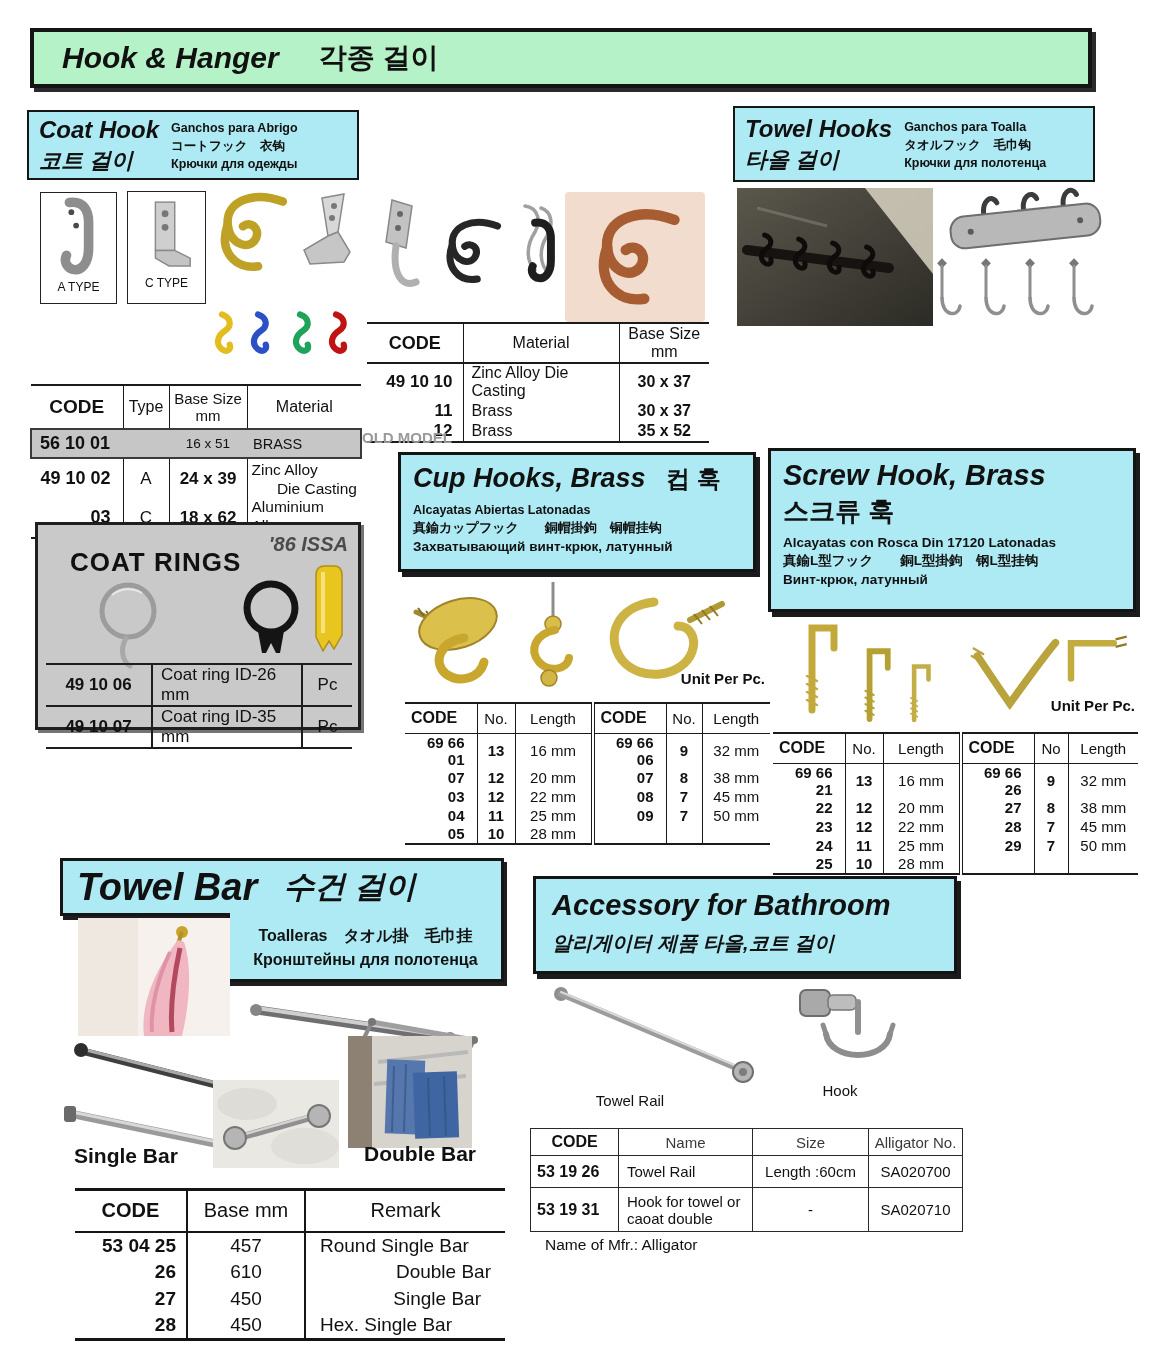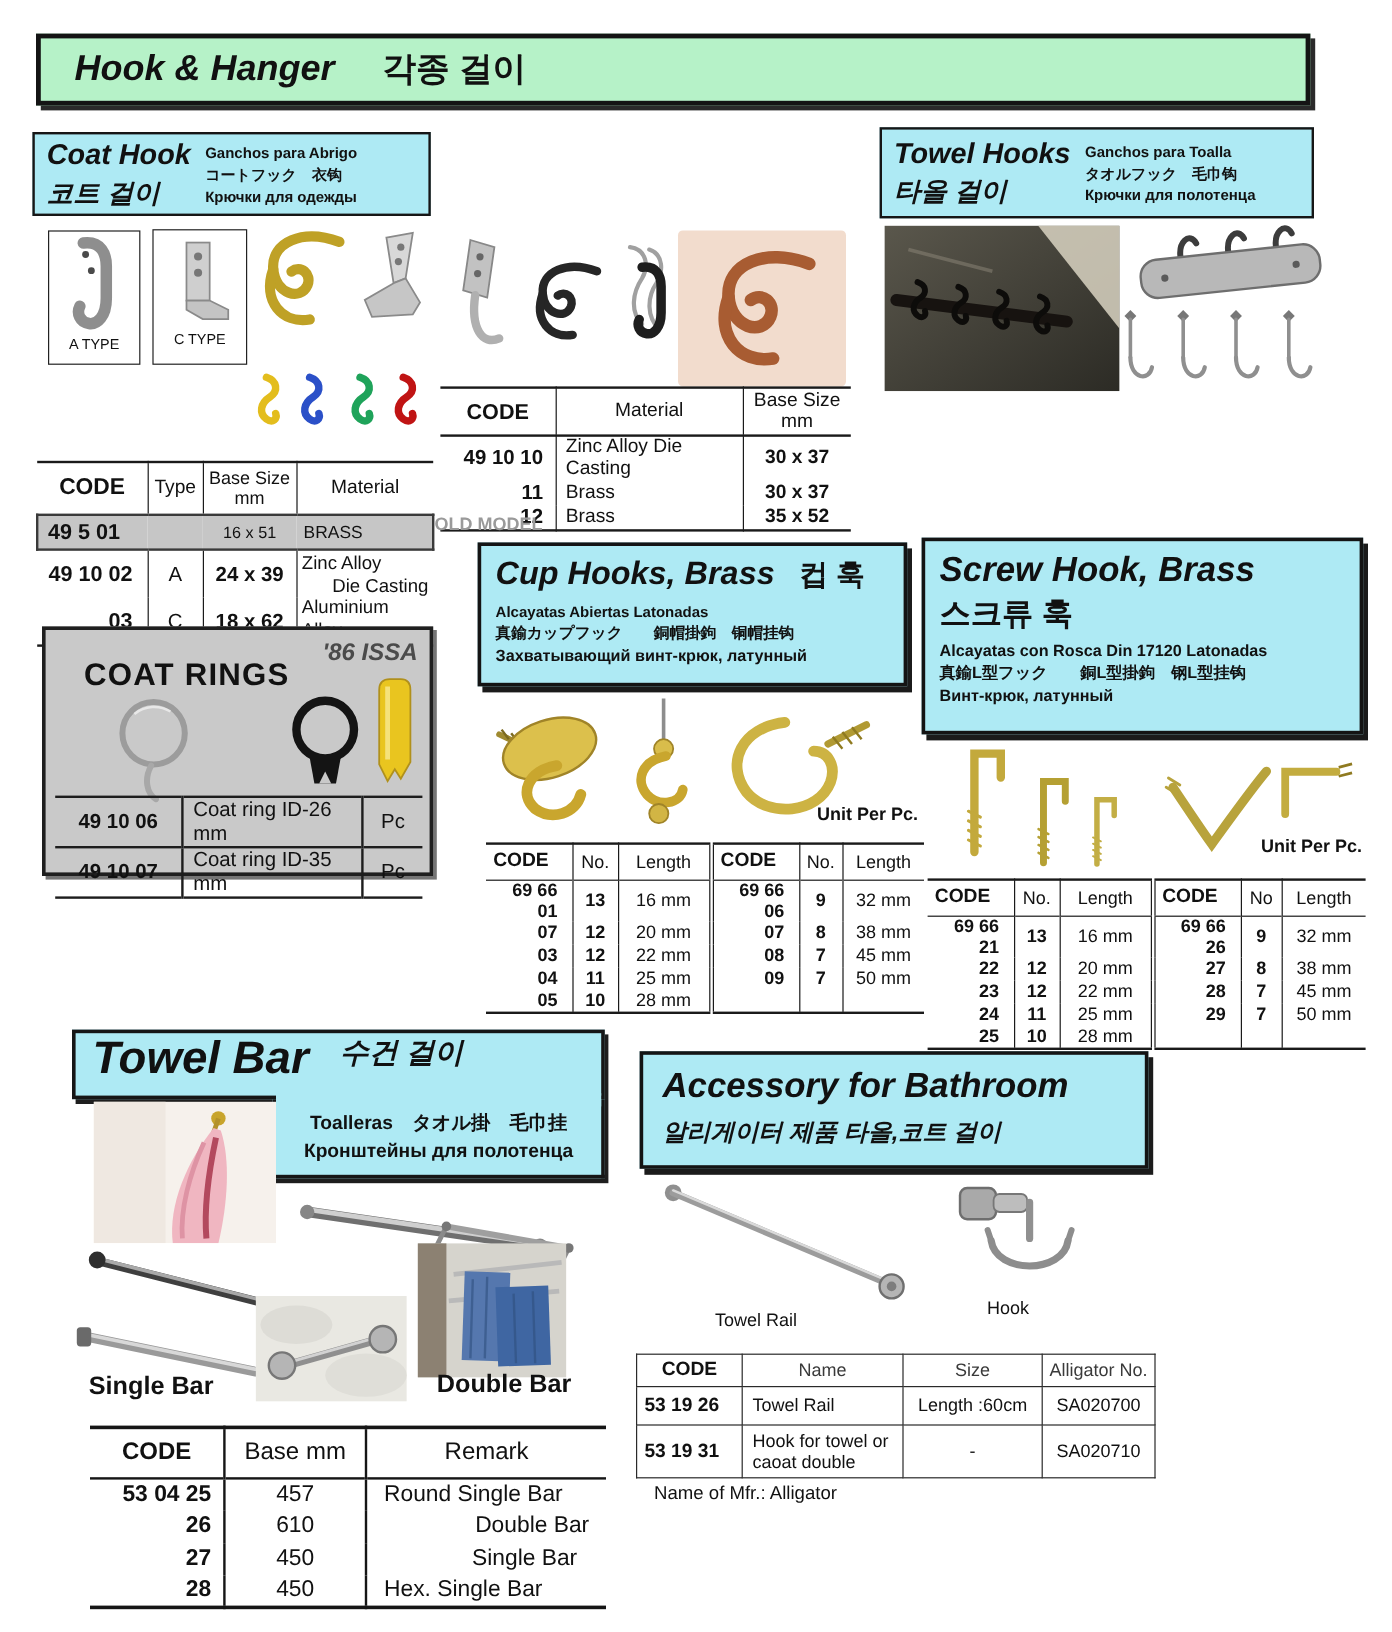--- a/index.html
+++ b/index.html
@@ -306,21 +306,21 @@
       <th class="vl ctr" style="font-size:16px">Type</th>
       <th class="vl ctr" style="font-size:15px">
               <div>Base Size</div>
               <div>mm</div>
             </th>
       <th class="vl ctr" style="font-size:16px">Material</th>
     </tr>
         </thead>
     <tbody>
       <tr class="gray">
-        <td class="b" style="padding-left:8px;font-size:18px">49 5 01</td>
+        <td class="b" style="padding-left:8px;font-size:18px">56 10 01</td>
         <td></td>
         <td class="ctr" style="font-size:13.5px">16 x 51</td>
         <td style="font-size:14.5px;padding-left:6px">BRASS</td>
       </tr>
       <tr>
         <td class="rt b" style="padding-right:12px;font-size:18px">49 10 02</td>
         <td class="vl ctr">A</td>
         <td class="vl ctr b">24 x 39</td>
         <td class="vl" rowspan="2" style="font-size:15.5px;line-height:1.2;padding:2px 4px">
           <div>Zinc Alloy</div>
@@ -618,23 +618,23 @@
           </tr>
       <tr>
             <td></td>
             <td class="vl"></td>
             <td class="vl"></td>
           </tr>
     </tbody>
   </table>
 </div>
 
-<div class="abs hdr sh" style="left:60px;top:858px;width:444px;height:58px;border-width:3px;display:flex;padding-left:14px">
+<div class="abs hdr sh" style="left:60px;top:858px;width:444px;height:58px;border-width:3px;display:flex;align-items:center;padding-left:14px">
   <span class="it" style="font-size:38px">Towel Bar</span>
-  <span class="it" style="font-size:24px;margin-left:26px">수건 걸이</span>
+  <span class="it" style="font-size:31px;margin-left:26px">수건 걸이</span>
 </div>
 <div class="abs hdr sh" style="left:227px;top:916px;width:277px;height:66px;border-width:3px;border-top:none;text-align:center;padding-top:10px">
   <div class="b" style="font-size:16px">Toalleras　タオル掛　毛巾挂</div>
   <div class="b" style="font-size:16px;margin-top:4px">Кронштейны для полотенца</div>
 </div>
 <div class="abs" style="left:230px;top:911px;width:271px;height:11px;background:#aeeaf4"></div>
 
 <div class="abs bigh" style="left:533px;top:876px;width:424px;height:98px;padding:10px 16px">
   <div class="it" style="font-size:29px">Accessory for Bathroom</div>
   <div class="it" style="font-size:20px;margin-top:8px">알리게이터 제품 타올,코트 걸이</div>

